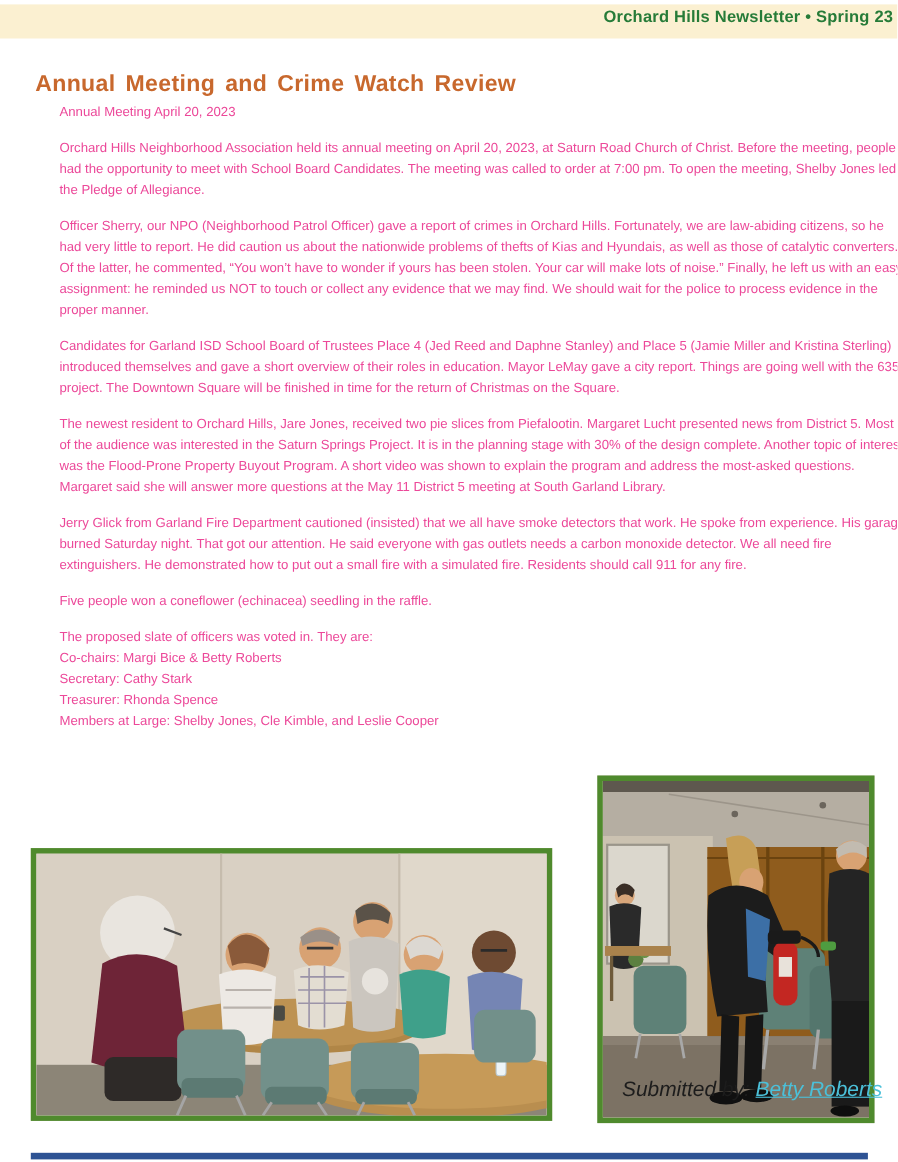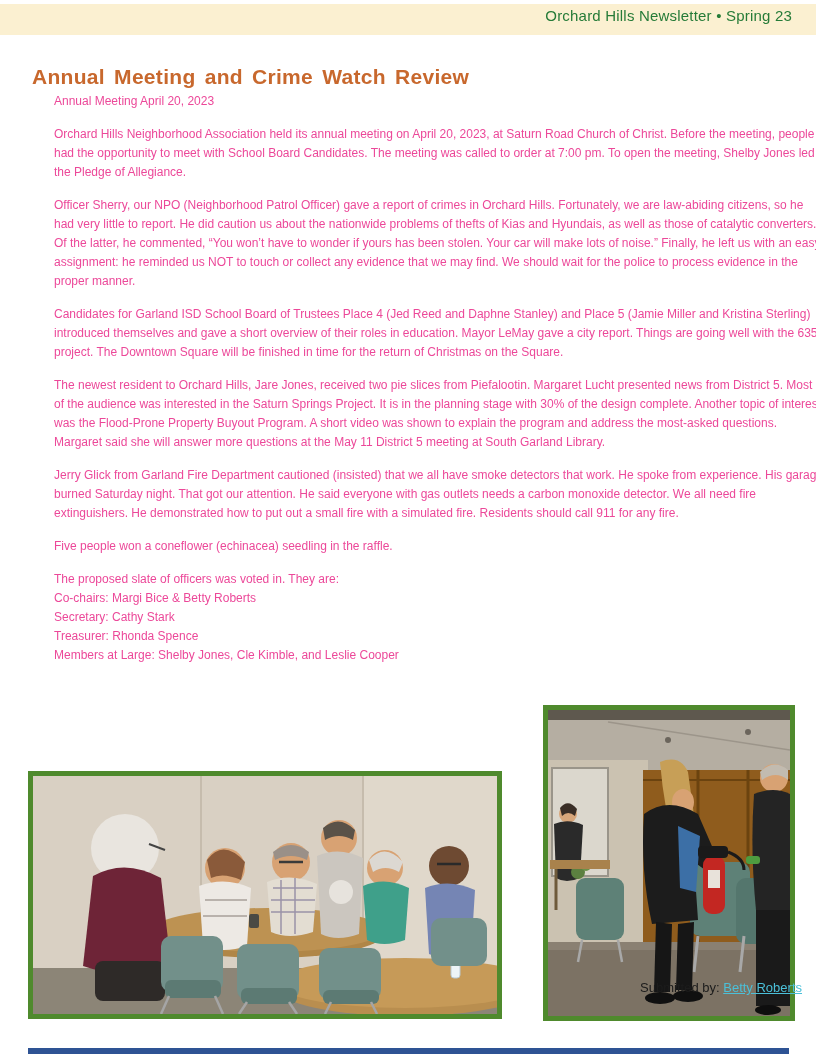--- a/index.html
+++ b/index.html
@@ -4,39 +4,39 @@
 <style>
   html,body{margin:0;padding:0;background:#ffffff;}
   .page{
     position:relative;width:816px;height:1056px;margin:0 auto;background:#ffffff;
     font-family:"Liberation Sans",sans-serif;overflow:hidden;
   }
   .headerbar{
     position:absolute;top:4px;left:0;width:816px;height:31px;background:#FBF0D1;
   }
   .headertext{
-    position:absolute;top:7px;right:24px;font-size:15px;font-weight:normal;color:#267B38;
+    position:absolute;top:7px;right:4px;font-size:15px;font-weight:bold;color:#267B38;
     letter-spacing:0.2px;
   }
   .article-title{
     position:absolute;top:51px;left:32px;font-size:21px;font-weight:bold;color:#C8682D;
     letter-spacing:0.3px;word-spacing:3px;
   }
   .bodytext{
     position:absolute;top:92px;left:24px;width:770px;font-size:12px;line-height:19px;
     color:#ec4899;
     margin-left:30px;
   }
   .bodytext p{margin:0 0 14px 0;white-space:pre-line;}
   .photo{position:absolute;border:5px solid #4F8A2D;box-sizing:border-box;background:#D9D0C3;}
   .photo svg{display:block;width:100%;height:100%;}
   .photo-left{left:28px;top:771px;width:474px;height:248px;}
   .photo-right{left:543px;top:705px;width:252px;height:316px;}
   .submitted{
-    position:absolute;top:980px;right:14px;font-size:13px;color:#1C1C1C;
+    position:absolute;top:980px;right:14px;font-size:19px;font-style:italic;color:#1C1C1C;
   }
   .submitted a{color:#4BC0D9;text-decoration:underline;cursor:pointer;}
   .footer-rule{position:absolute;left:28px;top:1048px;width:761px;height:6px;background:#2E5394;}
 </style>
 </head>
 <body>
 
 <div class="page">
 
   <div class="headerbar"></div>

